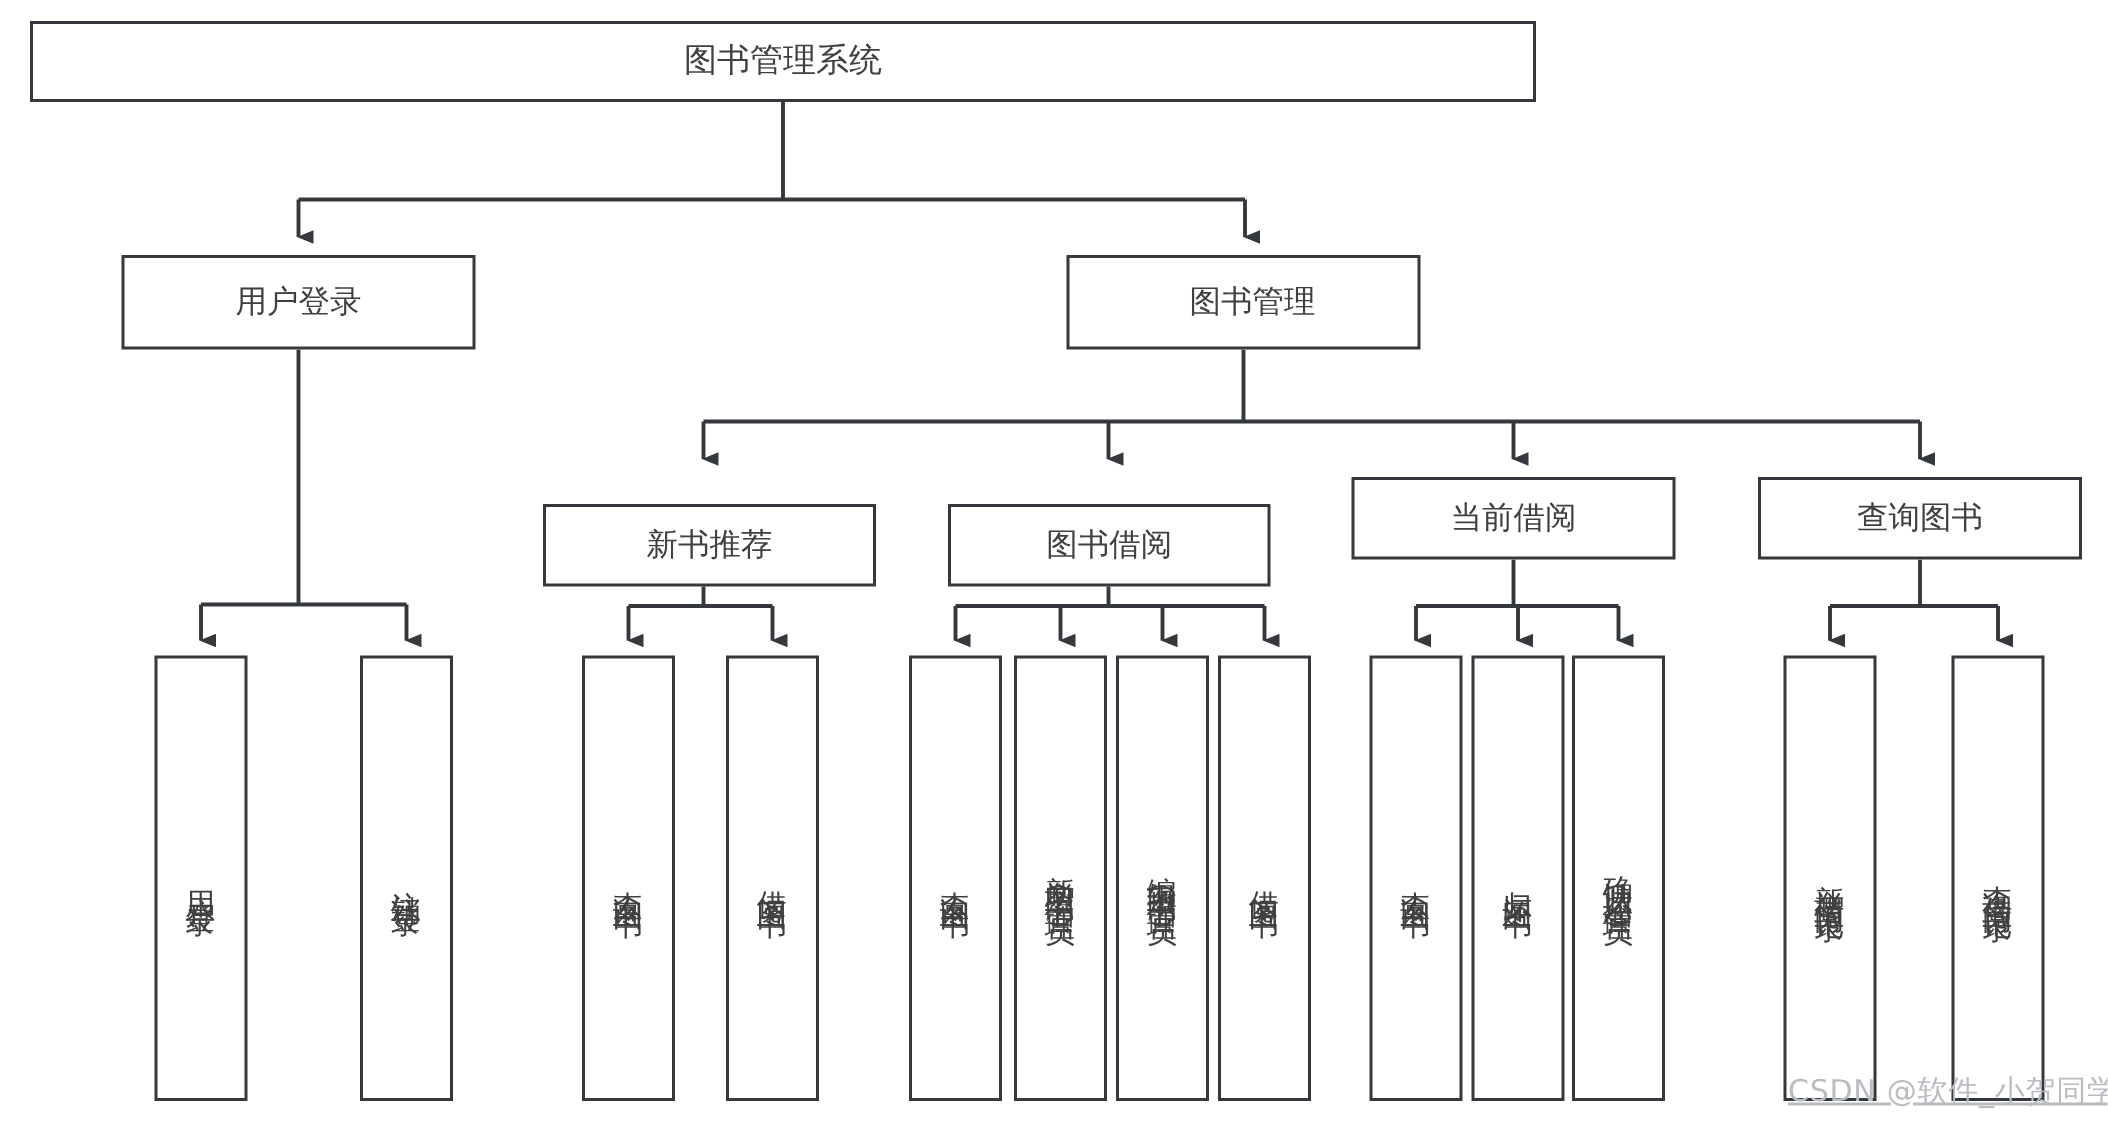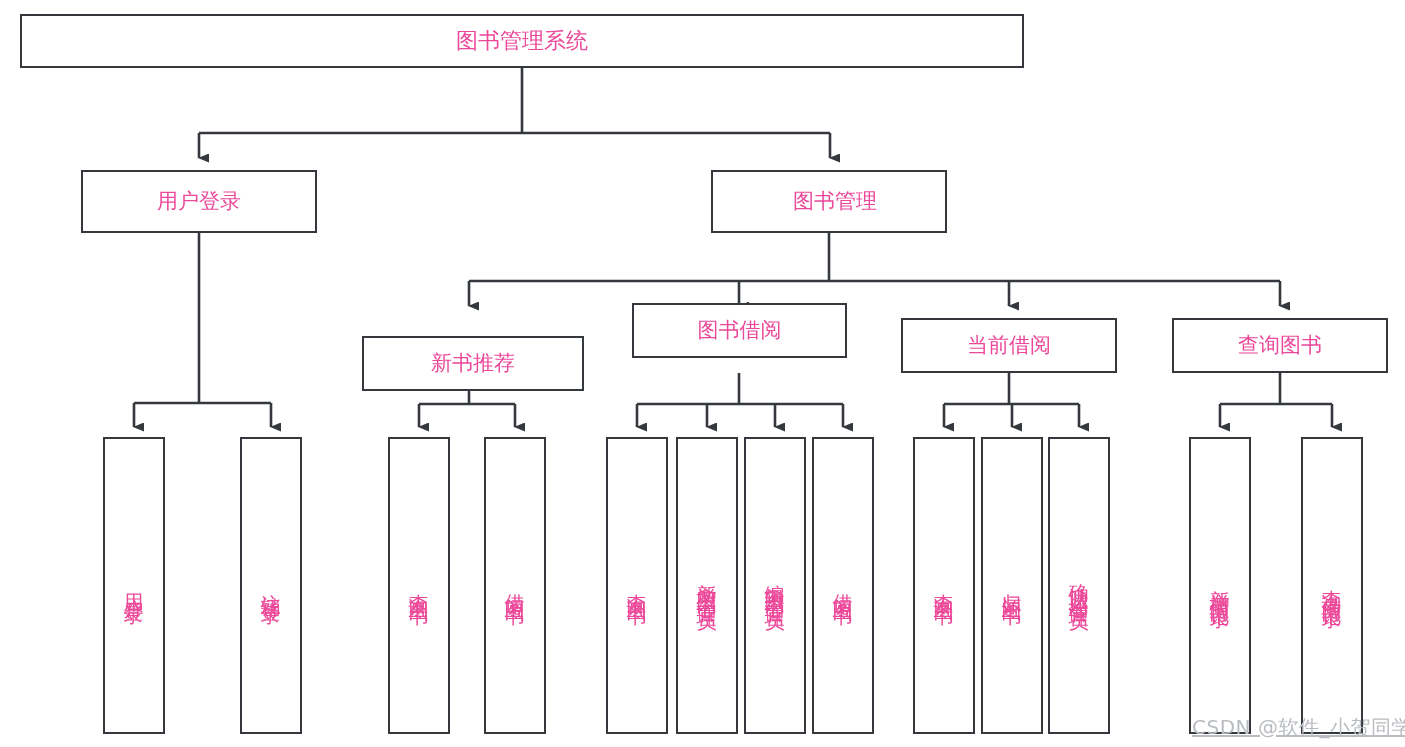--- a/index.html
+++ b/index.html
@@ -30,21 +30,21 @@
     position: absolute;
     box-sizing: border-box;
     background: #ffffff;
     border: 2.5px solid #35383d;
     display: flex;
     align-items: center;
     justify-content: center;
     overflow: hidden;
   }
   .node-label {
-    color: #ec4899;
+    color: #404040;
     font-family: "DejaVu Sans", "Liberation Sans", sans-serif;
     white-space: nowrap;
     line-height: 1.12;
   }
   .lvl-root .node-label { font-size: 22px; }
   .lvl-2 .node-label { font-size: 21px; }
   .lvl-3 .node-label { font-size: 21px; }
   .lvl-leaf {
     align-items: center;
     justify-content: center;
@@ -142,21 +142,21 @@
   <div class="node-box lvl-2" id="n-l2-0" style="left: 81px; top: 170px; width: 236px; height: 63px;">
     <span class="node-label">用户登录</span>
   </div>
   <div class="node-box lvl-2" id="n-l2-1" style="left: 711px; top: 170px; width: 236px; height: 63px; padding-left: 12px;">
     <span class="node-label">图书管理</span>
   </div>
 
   <div class="node-box lvl-3" id="n-l3-0" style="left: 362px; top: 310px; width: 222px; height: 55px; margin-top: 26px;">
     <span class="node-label">新书推荐</span>
   </div>
-  <div class="node-box lvl-3" id="n-l3-1" style="left: 632px; top: 303px; width: 215px; height: 55px;">
+  <div class="node-box lvl-3" id="n-l3-1" style="left: 632px; top: 336px; width: 215px; height: 55px;">
     <span class="node-label">图书借阅</span>
   </div>
   <div class="node-box lvl-3" id="n-l3-2" style="left: 901px; top: 318px; width: 216px; height: 55px;">
     <span class="node-label">当前借阅</span>
   </div>
   <div class="node-box lvl-3" id="n-l3-3" style="left: 1172px; top: 318px; width: 216px; height: 55px;">
     <span class="node-label">查询图书</span>
   </div>
 
   <div class="node-box lvl-leaf" id="n-lf-0" style="left: 103px; top: 437px; width: 62px; height: 297px;">

